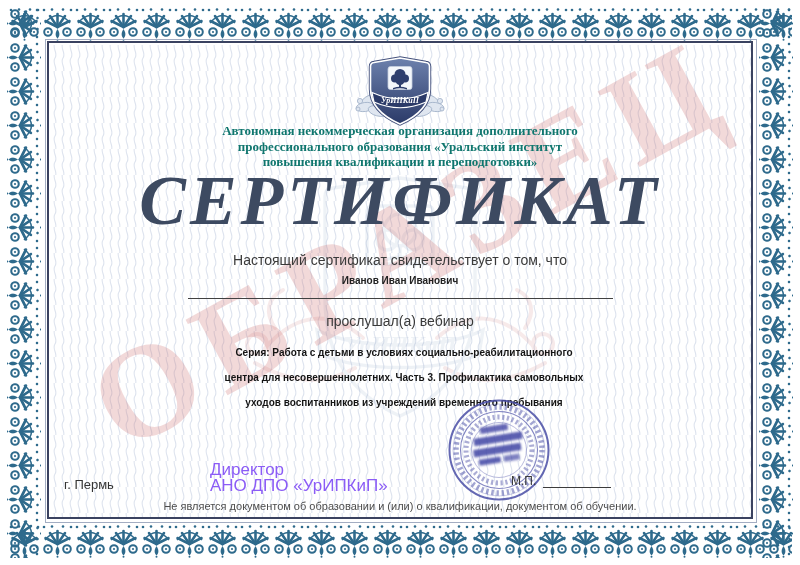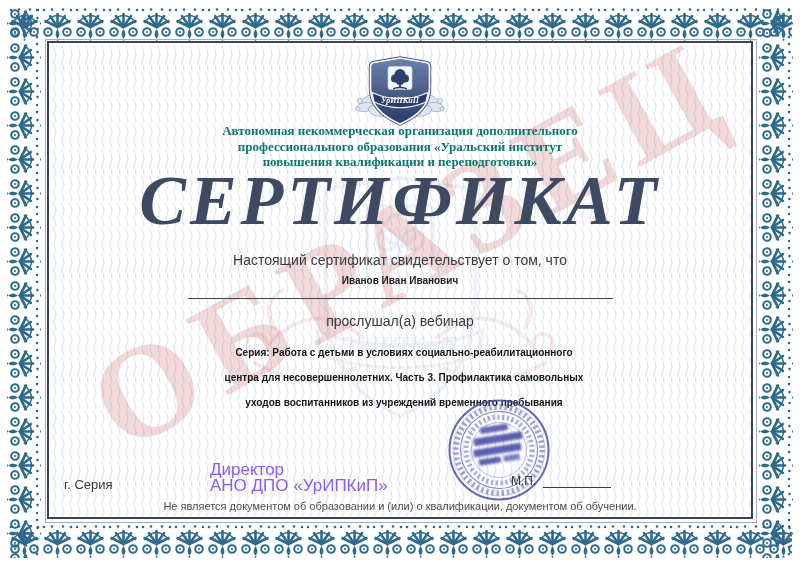--- a/index.html
+++ b/index.html
@@ -211,21 +211,21 @@
   <div class="name-rule"></div>
 
   <div class="centered action">прослушал(а) вебинар</div>
 
   <div class="centered course">
     <div>Серия: Работа с детьми в условиях социально-реабилитационного</div>
     <div>центра для несовершеннолетних. Часть 3. Профилактика самовольных</div>
     <div>уходов воспитанников из учреждений временного пребывания</div>
   </div>
 
-  <div class="city">г. Серия</div>
+  <div class="city">г. Пермь</div>
 
   <div class="director">
     <div>Директор</div>
     <div>АНО ДПО «УрИПКиП»</div>
   </div>
 
   <svg class="stamp-svg" width="112" height="112" viewBox="0 0 112 112">
     <g fill="none" stroke="#4a4ea6">
       <circle cx="56" cy="55" r="49.5" stroke-width="2"></circle>
       <circle cx="56" cy="55" r="46" stroke-width="0.7" opacity="0.45"></circle>

